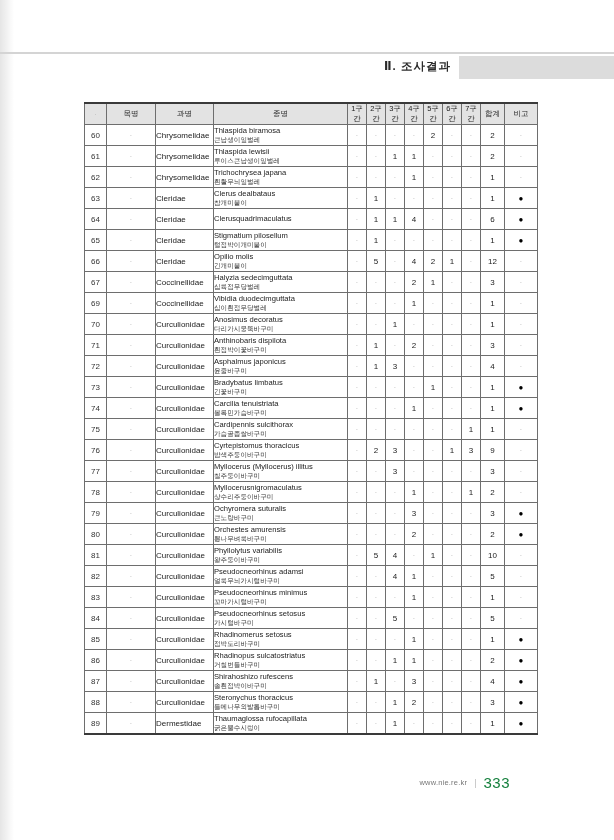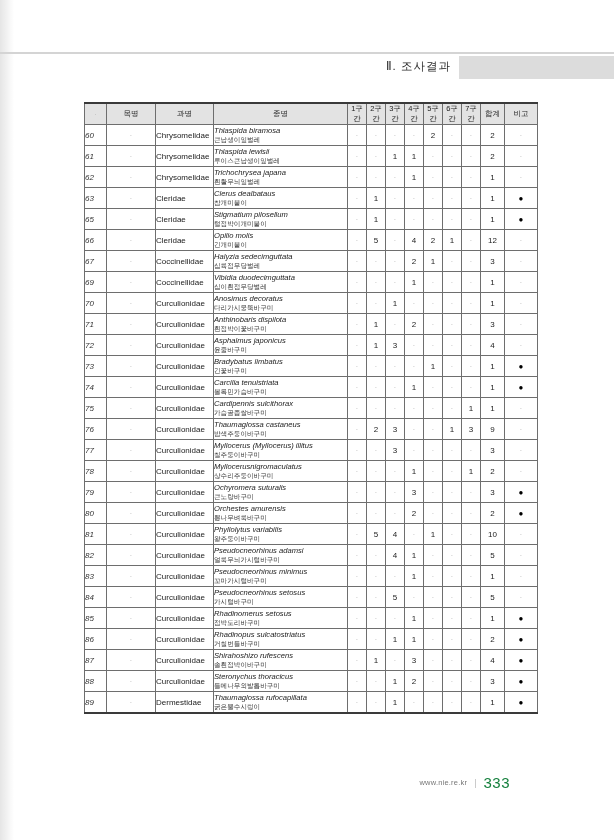--- a/index.html
+++ b/index.html
@@ -3,38 +3,38 @@
 <meta charset="utf-8">
 <style>
   html,body{margin:0;padding:0;}
   body{
     width:614px;height:840px;background:#ffffff;position:relative;overflow:hidden;
     font-family:"Liberation Sans","DejaVu Sans",sans-serif;color:#222;
   }
   .page-shade{position:absolute;left:0;top:0;width:14px;height:840px;
     background:linear-gradient(90deg,rgba(0,0,0,0.10),rgba(0,0,0,0));pointer-events:none;}
   .top-rule{position:absolute;left:0;top:52px;width:614px;height:2px;background:#d4d4d4;}
-  .header-title{position:absolute;top:59px;right:163px;font-size:11.5px;font-weight:400;
+  .header-title{position:absolute;top:59px;right:163px;font-size:11.5px;font-weight:700;
     letter-spacing:1px;color:#2b2b2b;}
   .header-tab{position:absolute;top:56px;left:459px;width:155px;height:23px;background:#dcdcdc;}
 
   table.species{position:absolute;left:84px;top:102px;width:453px;border-collapse:collapse;
     table-layout:fixed;border-top:2px solid #3a3a3a;border-bottom:2px solid #3a3a3a;padding-left:19px;}
   table.species td,table.species th{border:1px solid #6e6e6e;padding:0;overflow:hidden;
     font-weight:400;}
   table.species th{background:#e3e3e3;height:20px;font-size:7.5px;text-align:center;color:#222;}
   table.species td{height:20px;font-size:8px;vertical-align:middle;}
-  td.no{text-align:left;font-size:8px;border-right:2px solid #4a4a4a;color:#333;font-style:italic;}
+  td.no{text-align:center;font-size:8px;border-right:2px solid #4a4a4a;color:#333;}
   td.ord{text-align:center;}
   td.fam{text-align:left;padding-left:4px;font-size:7.6px;color:#222;}
   td.sp{text-align:left;padding-left:4px;}
   td.num{text-align:center;color:#222;}
   td.tot{}
   td.note{text-align:center;font-size:7px;color:#000;}
-  .latin{font-size:7.6px;line-height:8.6px;color:#222;white-space:nowrap;font-style:italic;}
+  .latin{font-size:7.6px;line-height:8.6px;color:#222;white-space:nowrap;}
   .kor{font-size:6.6px;line-height:7.6px;color:#333;white-space:nowrap;}
   .it{}
   
   td.c:empty::after,th.c:empty::after{content:"·";color:#bdbdbd;font-size:7px;}
 
   .footer{position:absolute;top:774px;left:84px;width:426px;display:flex;
     justify-content:flex-end;align-items:center;gap:7px;}
   .footer .url{font-size:7.5px;color:#777;letter-spacing:0.2px;padding-left:28px;}
   .footer .sep{font-size:9px;color:#bbb;}
   .footer .pageno{font-size:15px;color:#15803d;letter-spacing:0.5px;}
@@ -147,20 +147,37 @@
         <td class="c num">1</td>
         <td class="c num"></td>
         <td class="c num"></td>
         <td class="c num"></td>
         <td class="c num"></td>
         <td class="c num"></td>
         <td class="c num tot">1</td>
         <td class="c note">●</td>
       </tr>
       <tr>
+        <td class="c no">64</td>
+        <td class="c ord"></td>
+        <td class="c fam">Cleridae</td>
+        <td class="c sp">
+          <div class="latin">Clerusquadrimaculatus</div>
+        </td>
+        <td class="c num"></td>
+        <td class="c num">1</td>
+        <td class="c num">1</td>
+        <td class="c num">4</td>
+        <td class="c num"></td>
+        <td class="c num"></td>
+        <td class="c num"></td>
+        <td class="c num tot">6</td>
+        <td class="c note">●</td>
+      </tr>
+      <tr>
         <td class="c no">65</td>
         <td class="c ord"></td>
         <td class="c fam">Cleridae</td>
         <td class="c sp">
           <div class="latin">Stigmatium pilosellum</div>
           <div class="kor">털점박이개미붙이</div>
         </td>
         <td class="c num"></td>
         <td class="c num">1</td>
         <td class="c num"></td>
@@ -331,21 +348,21 @@
         <td class="c num"></td>
         <td class="c num">1</td>
         <td class="c num tot">1</td>
         <td class="c note"></td>
       </tr>
       <tr>
         <td class="c no">76</td>
         <td class="c ord"></td>
         <td class="c fam">Curculionidae</td>
         <td class="c sp">
-          <div class="latin it">Thaumaglossa castaneus</div>
+          <div class="latin it">Cyrtepistomus thoracicus</div>
           <div class="kor it">밤색주둥이바구미</div>
         </td>
         <td class="c num"></td>
         <td class="c num">2</td>
         <td class="c num">3</td>
         <td class="c num"></td>
         <td class="c num"></td>
         <td class="c num">1</td>
         <td class="c num">3</td>
         <td class="c num tot">9</td>

